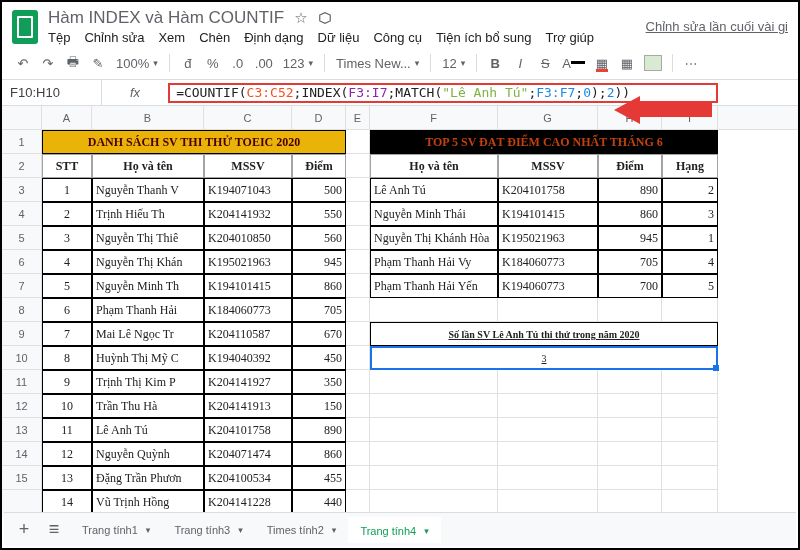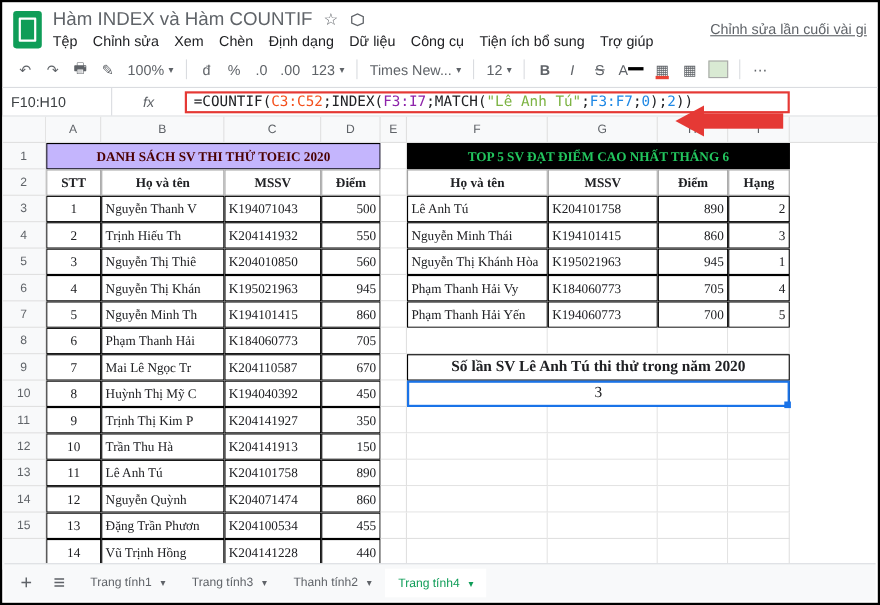--- a/index.html
+++ b/index.html
@@ -45,25 +45,25 @@
   .cell { border-right: 1px solid #e0e0e0; border-bottom: 1px solid #e0e0e0; padding: 0 3px; display: flex; align-items: center; font-size: 12px; overflow: hidden; white-space: nowrap; font-family: 'Times New Roman', serif; background: #fff; }
   .cA { width: 50px; justify-content: center; }
   .cB { width: 112px; }
   .cC { width: 88px; }
   .cD { width: 54px; justify-content: flex-end; }
   .cE { width: 24px; }
   .cF { width: 128px; }
   .cG { width: 100px; }
   .cH { width: 64px; justify-content: flex-end; }
   .cI { width: 56px; justify-content: flex-end; }
-  .hd1 { background: #c4b5fd; color: #4a0000; font-weight: bold; justify-content: center; border: 1px solid #000; }
-  .hd2 { background: #000; color: #22c55e; font-weight: bold; justify-content: center; border: 1px solid #000; }
+  .hd1 { background: #eab308; color: #4a0000; font-weight: bold; justify-content: center; border: 1px solid #000; }
+  .hd2 { background: #000; color: #c2410c; font-weight: bold; justify-content: center; border: 1px solid #000; }
   .th { font-weight: bold; justify-content: center; border: 1px solid #a3a3a3; background: #fff; }
   .bd { border: 1px solid #000; }
-  .merge { border: 1px solid #000; font-weight: bold; justify-content: center; font-size: 14px; }
+  .merge { border: 1px solid #000; font-weight: bold; justify-content: center; font-size: 10px; text-decoration: underline; }
   .sel { border: 2px solid #1a73e8; position: absolute; pointer-events: none; }
   .selhandle { width: 6px; height: 6px; background: #1a73e8; position: absolute; right: -3px; bottom: -3px; }
   .tabs { position: absolute; bottom: 2px; left: 2px; right: 2px; height: 34px; background: #f8f9fa; border-top: 1px solid #dadce0; display: flex; align-items: center; gap: 2px; padding: 0 6px; }
   .tabbtn { width: 28px; height: 28px; display: flex; align-items: center; justify-content: center; color: #5f6368; cursor: pointer; font-size: 18px; }
   .tab { padding: 6px 12px; display: flex; align-items: center; gap: 4px; color: #5f6368; cursor: pointer; font-size: 11px; }
   .tab.active { color: #0f9d58; font-weight: 500; background: #fff; border-top: 2px solid transparent; }
   .tab::after { content: "▾"; font-size: 9px; margin-left: 4px; }
   svg { display: block; }
 </style>
 </head>
@@ -371,16 +371,16 @@
       </div>
   </div>
 </div>
 
 <div class="tabs">
   <div class="tabbtn">+</div>
   <div class="tabbtn">≡</div>
   <div id="tablist" style="display:flex">
       <div class="tab">Trang tính1</div>
       <div class="tab">Trang tính3</div>
-      <div class="tab">Thanh tính2</div>
+      <div class="tab">Times tính2</div>
       <div class="tab active">Trang tính4</div>
     </div>
 </div>
 
 </body></html>

